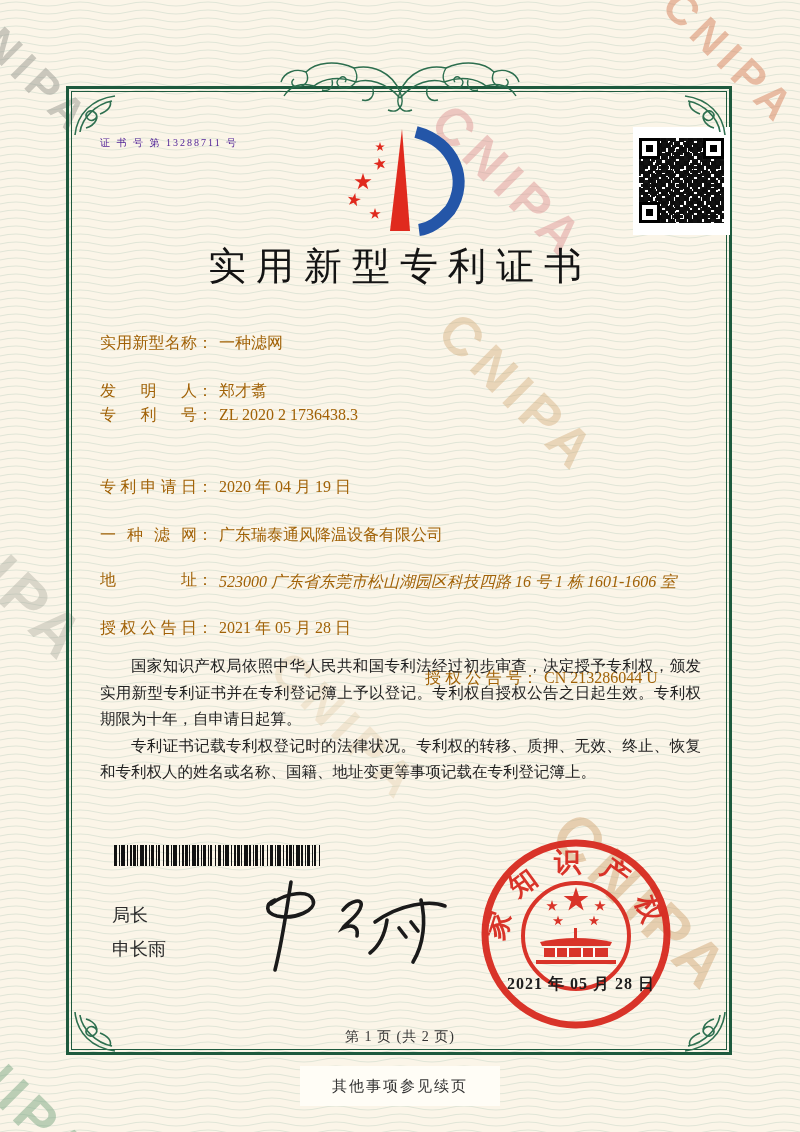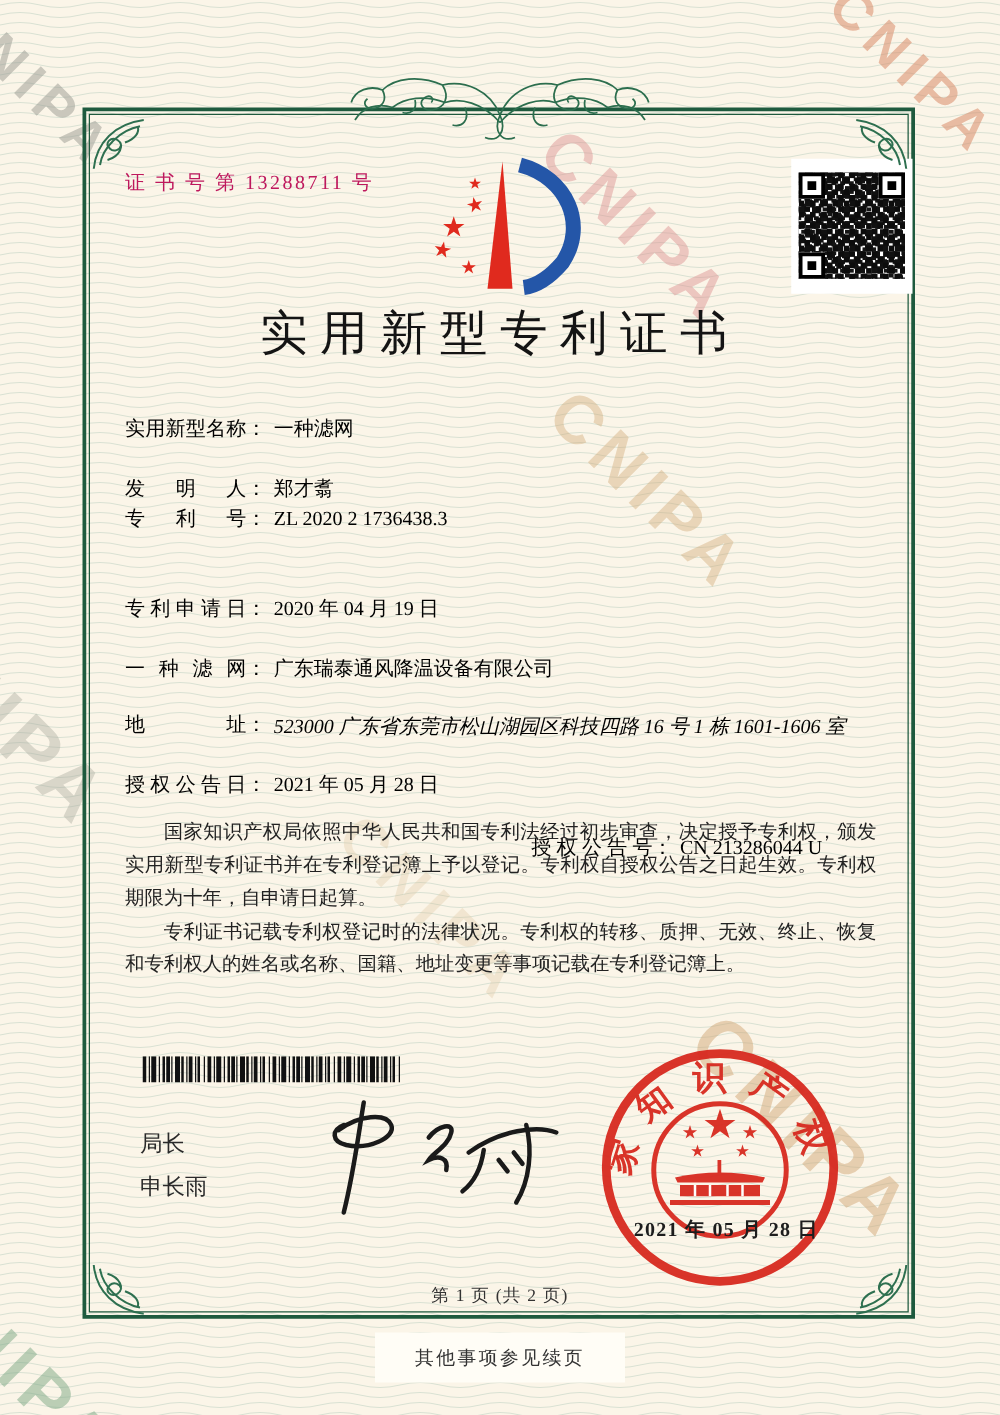--- a/index.html
+++ b/index.html
@@ -18,38 +18,38 @@
   .wm4 { left:470px; top:300px; font-size:54px; color:#d2aa78; opacity:.42; }
   .wm5 { left:-55px; top:468px; font-size:62px; color:#a8a89c; opacity:.4; }
   .wm6 { left:300px; top:640px; font-size:50px; color:#d8bb90; opacity:.26; }
   .wm7 { left:588px; top:798px; font-size:62px; color:#d2a878; opacity:.5; }
   .wm8 { left:-35px; top:1002px; font-size:54px; color:#7ca884; opacity:.5; }
 
   
   .frame { left:66px; top:86px; width:666px; height:969px; border:3px solid #1e5a3e; z-index:2; }
   .frame-inner { position:absolute; inset:2px; border:1px solid #1e5a3e; }
 
-  .cert-no { left:100px; top:136px; font-size:16px; color:#be185d; letter-spacing:2px; z-index:3; }
+  .cert-no { left:100px; top:136px; font-size:10px; color:#4c1d95; letter-spacing:2px; z-index:3; }
 
   .logo { left:332px; top:124px; z-index:3; }
 
   .qr-patch { left:633px; top:127px; width:97px; height:108px; background:#fff; z-index:3; }
   .qr { position:absolute; left:6px; top:11px; width:85px; height:85px;
         background:
           repeating-conic-gradient(#0c0c0c 0 25%, transparent 0 50%) 0px 0px/9px 9px,
           repeating-conic-gradient(#111 0 25%, transparent 0 50%) 5px 3px/12px 12px,
           repeating-conic-gradient(#151515 0 25%, transparent 0 50%) 2px 7px/7px 7px,
           #fff; }
   .fp { position:absolute; width:21px; height:21px; border:3.5px solid #000; background:#fff; }
   .fp::after { content:''; position:absolute; left:3.5px; top:3.5px; width:7px; height:7px; background:#000; }
   .fp-tl { left:0; top:0; } .fp-tr { right:0; top:0; } .fp-bl { left:0; bottom:0; }
 
   .title { left:68px; top:241px; width:664px; text-align:center; font-size:38px; font-weight:400; letter-spacing:10px; color:#141414; z-index:3; }
 
-  .frow { position:absolute; left:100px; font-size:16px; color:#000000; z-index:3; white-space:nowrap; }
+  .frow { position:absolute; left:100px; font-size:16px; color:#a16207; z-index:3; white-space:nowrap; }
   .f-label { display:inline-block; width:97px; text-align:justify; text-align-last:justify; }
   .f-colon { margin-right:6px; }
   .r1{top:333px}.r2{top:381px}.r3{top:405px}.r4{top:477px}.r5{top:525px}
   .r6{top:570px; white-space:normal; display:flex;}
   .r7{top:618px}
   .addr-val { display:inline-block; width:502px; word-break:break-all; line-height:24px; vertical-align:top;font-style:italic; }
   .pair2 { position:absolute; left:325px; top:12px; white-space:nowrap;margin-top:38px; }
 
   .paras { left:100px; top:653px; width:601px; font-size:15.5px; line-height:26.5px; text-align:justify; color:#222; z-index:3; }
   .paras p { text-indent:2em; }

